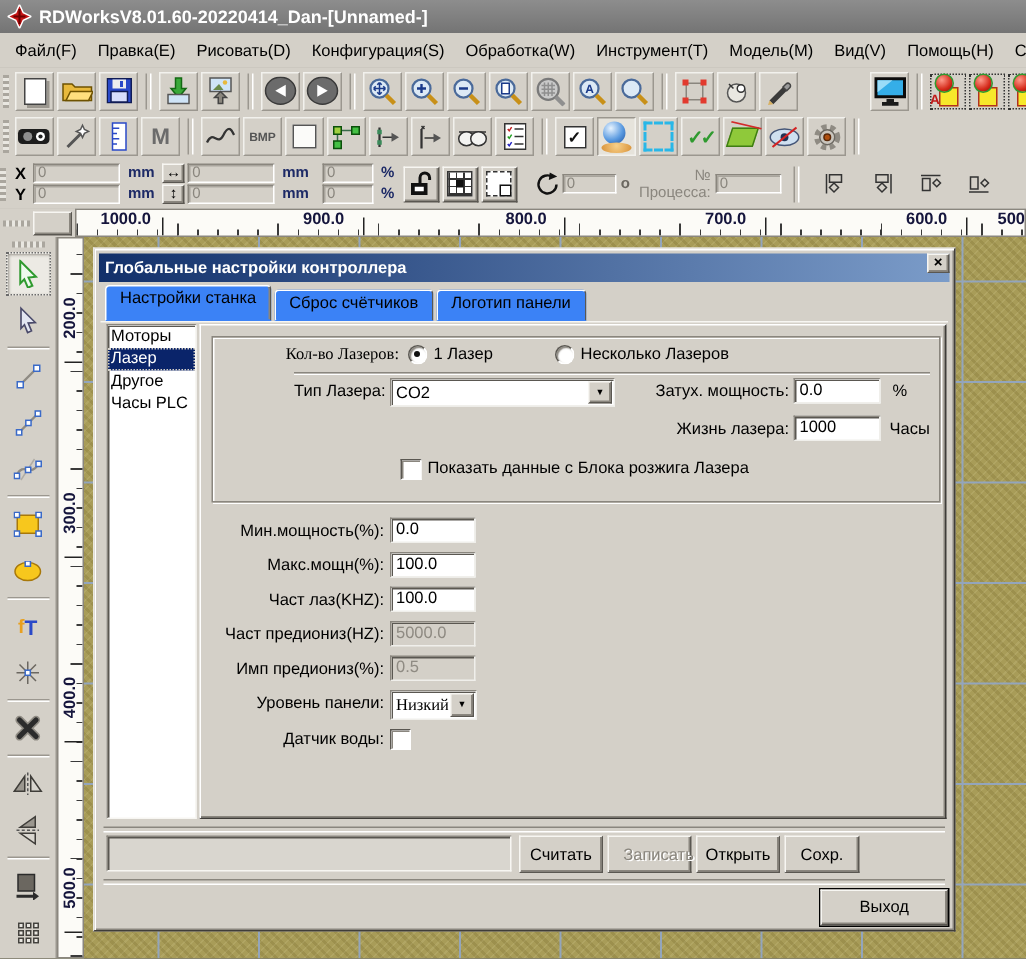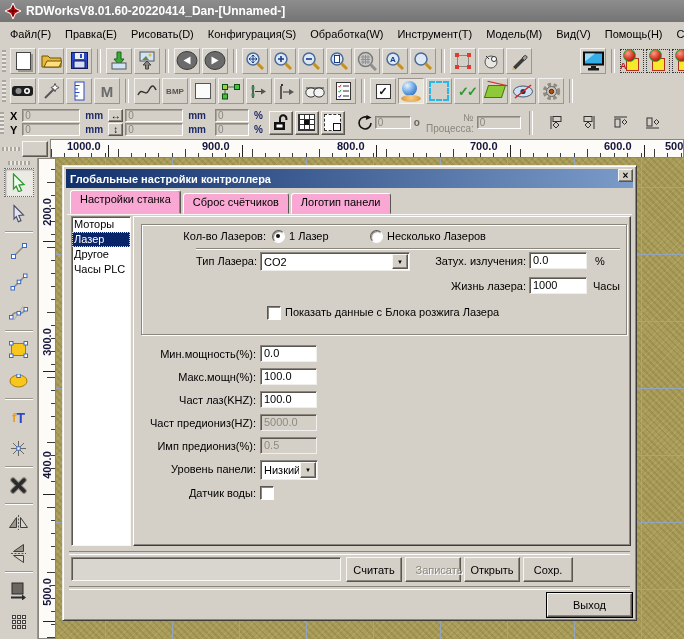--- a/index.html
+++ b/index.html
@@ -106,21 +106,21 @@
     background-size:67px 67px,67px 67px,auto,auto;background-position:49px 29px,49px 29px,0 0,0 0;}
   
   .dlg{position:absolute;left:62px;top:165px;width:575px;height:456px;background:#d4d0c8;box-sizing:border-box;
        border:1px solid;border-color:#e9e7e1 #3f3d39 #3f3d39 #e9e7e1;
        box-shadow:inset 1px 1px 0 #fff,inset -1px -1px 0 #8a867e;z-index:10;}
   .dlg-title{position:absolute;left:3px;top:3px;right:3px;height:19px;display:flex;align-items:center;
              background:linear-gradient(90deg,#12306a,#7b9cc9);color:#fff;font-weight:bold;font-size:11px;padding:0 4px;box-sizing:border-box;}
   .dlg-close{position:absolute;right:3px;top:3px;width:15px;height:13px;display:flex;align-items:center;justify-content:center;
              font-weight:bold;font-size:10px;line-height:10px;color:#000;}
   .tabs{position:absolute;left:7px;top:28px;display:flex;align-items:flex-end;height:20px;}
-  .tab{height:17px;padding:2px 9px 0;margin-right:2px;background:#f9a8d4;border:1px solid;white-space:nowrap;
+  .tab{height:17px;padding:2px 9px 0;margin-right:2px;background:#3b82f6;border:1px solid;white-space:nowrap;
        border-color:#fff #5a5751 transparent #fff;border-radius:3px 3px 0 0;box-sizing:content-box;}
   .tab.active{height:20px;position:relative;z-index:2;box-shadow:inset -1px 0 0 #8a867e;}
   .tabline{position:absolute;left:4px;right:4px;top:48px;height:1px;background:#f7f6f2;}
   .lb{position:absolute;left:8px;top:50px;width:60px;height:330px;}
   .lb-item{height:15px;line-height:15px;padding:0 2px;white-space:nowrap;}
   .lb-item.sel{background:#0a246a;color:#fff;outline:1px dotted #d4d0c8;outline-offset:-1px;}
   .panel{position:absolute;left:70px;top:50px;width:498px;height:330px;background:#d4d0c8;
          border:1px solid;border-color:#fff #3f3d39 #3f3d39 #fff;box-shadow:inset -1px -1px 0 #8a867e;box-sizing:border-box;}
   .group{position:absolute;left:78px;top:58px;width:484px;height:109px;border:1px solid #8a867e;
          box-shadow:inset 1px 1px 0 #fff,1px 1px 0 #fff;}
@@ -683,54 +683,54 @@
     <div class="lb sunken">
       <div class="lb-item">Моторы</div>
       <div class="lb-item sel">Лазер</div>
       <div class="lb-item">Другое</div>
       <div class="lb-item">Часы PLC</div>
     </div>
 
     <div class="panel"></div>
     <div class="group"></div>
 
-    <span class="dlab" style="left:96px;top:64px;width:107px;">Кол-во Лазеров:</span>
+    <span class="dlab" style="left:96px;top:64px;width:107px;font-family:Liberation Serif, serif;">Кол-во Лазеров:</span>
     <span class="radio on" style="left:209px;top:64px;"></span>
     <span class="dlab l" style="left:226px;top:64px;">1 Лазер</span>
     <span class="radio" style="left:307px;top:64px;"></span>
     <span class="dlab l" style="left:324px;top:64px;">Несколько Лазеров</span>
     <div class="gsep"></div>
 
     <span class="dlab" style="left:110px;top:89px;width:84px;">Тип Лазера:</span>
     <div class="combo" style="left:197px;top:86px;width:150px;height:19px;">
       <span class="val">CO2</span>
       <span class="drop raised">▼</span>
     </div>
-    <span class="dlab" style="left:348px;top:89px;width:115px;">Затух. излучения:</span>
+    <span class="dlab" style="left:348px;top:89px;width:115px;">Затух. мощность:</span>
     <span class="fld" style="left:466px;top:86px;width:58px;">0.0</span>
     <span class="dlab l" style="left:532px;top:89px;">%</span>
     <span class="dlab" style="left:348px;top:114px;width:115px;">Жизнь лазера:</span>
     <span class="fld" style="left:466px;top:111px;width:58px;">1000</span>
     <span class="dlab l" style="left:530px;top:114px;">Часы</span>
     <span class="cbx" style="left:204px;top:140px;"></span>
     <span class="dlab l" style="left:222px;top:140px;">Показать данные с Блока розжига Лазера</span>
 
     <span class="dlab" style="left:40px;top:182px;width:153px;">Мин.мощность(%):</span>
     <span class="fld" style="left:197px;top:179px;width:57px;">0.0</span>
     <span class="dlab" style="left:40px;top:205px;width:153px;">Макс.мощн(%):</span>
     <span class="fld" style="left:197px;top:202px;width:57px;">100.0</span>
     <span class="dlab" style="left:40px;top:228px;width:153px;">Част лаз(KHZ):</span>
     <span class="fld" style="left:197px;top:225px;width:57px;">100.0</span>
     <span class="dlab" style="left:40px;top:251px;width:153px;">Част предиониз(HZ):</span>
     <span class="fld dis" style="left:197px;top:248px;width:57px;">5000.0</span>
     <span class="dlab" style="left:40px;top:274px;width:153px;">Имп предиониз(%):</span>
     <span class="fld dis" style="left:197px;top:271px;width:57px;">0.5</span>
 
     <span class="dlab" style="left:40px;top:297px;width:153px;">Уровень панели:</span>
-    <div class="combo" style="left:197px;top:294px;width:58px;height:20px;">
+    <div class="combo" style="left:197px;top:294px;width:58px;height:20px;font-family:Liberation Serif, serif;">
       <span class="val">Низкий</span>
       <span class="drop raised">▼</span>
     </div>
     <span class="dlab" style="left:40px;top:321px;width:153px;">Датчик воды:</span>
     <span class="cbx" style="left:197px;top:320px;"></span>
 
     <div class="groove" style="position:absolute;left:6px;right:6px;top:385px;"></div>
     <div class="prog sunken"></div>
     <div class="btn raised" style="left:283px;top:391px;width:56px;height:25px;">Считать</div>
     <div class="btn raised dis" style="left:342px;top:391px;width:56px;height:25px;padding-left:12px;">Записать</div>

